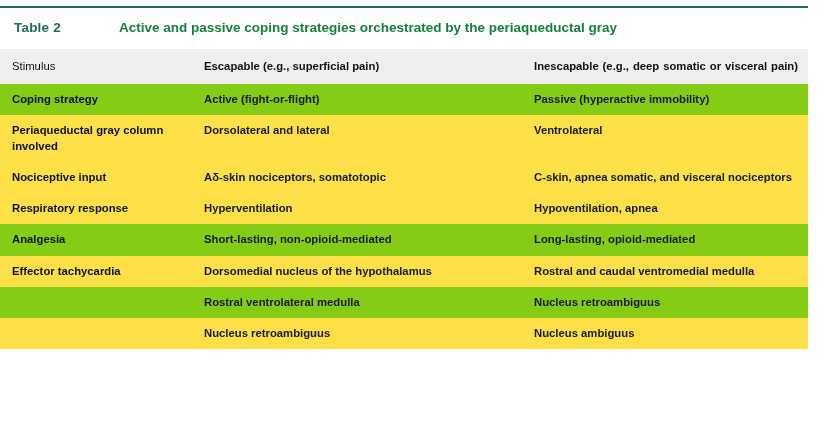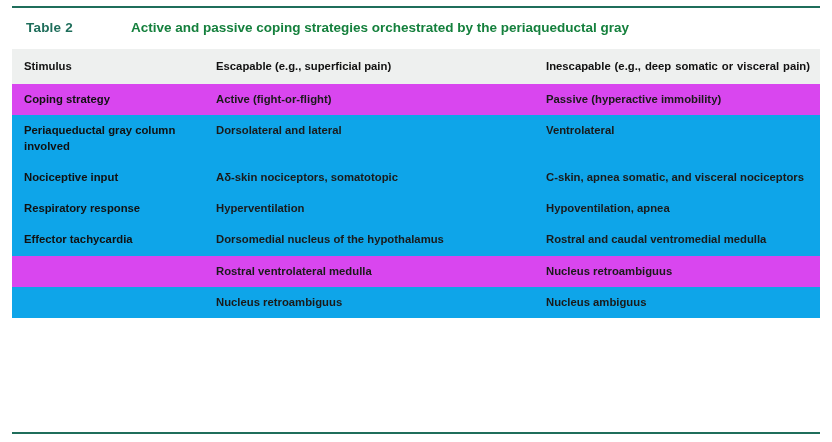--- a/index.html
+++ b/index.html
@@ -14,24 +14,24 @@
   .table-wrap {
     width: 832px;
     height: 442px;
     box-sizing: border-box;
     background: #ffffff;
     position: relative;
     overflow: hidden;
   }
   .table-card {
     position: absolute;
-    left: 12px;
+    left: 0;
     top: 6px;
     width: 808px;
-    height: 428px;
+    height: 316px;
     box-sizing: border-box;
     border-top: 2px solid #1f6e5b;
     border-bottom: 2px solid #1f6e5b;
     background: #ffffff;
   }
   .caption {
     display: flex;
     align-items: baseline;
     padding: 12px 14px 12px 14px;
     box-sizing: border-box;
@@ -60,22 +60,22 @@
   col.c2 { width: 286px; }
 
   td, th {
     vertical-align: top;
     text-align: left;
     font-size: 11.3px;
     line-height: 1.35;
     padding: 8px 10px 8px 12px;
     box-sizing: border-box;
   }
-  tr.shade td { background: #0ea5e9; }
-  tr.plain td { background: #d946ef; }
+  tr.shade td { background: #fde047; }
+  tr.plain td { background: #84cc16; }
 
   .hdr td {
     font-weight: bold;
     color: #111111;
     background: #eef0ef;
     padding-top: 10px;
     padding-bottom: 10px;
   }
   .hdr td.justify {
     text-align: justify;
@@ -83,21 +83,21 @@
   }
   td.rowhead {
     font-weight: bold;
     color: #111111;
   }
   td.body {
     color: #1a1a1a;
     font-weight: bold;
   }
   .hdr td.first {
-    font-weight: bold;
+    font-weight: normal;
   }
 </style>
 </head>
 <body>
 
 <div class="table-wrap">
   <div class="table-card">
 
     <div class="caption">
       <span class="caption-label">Table 2</span>
@@ -136,20 +136,25 @@
           <td class="body">C-skin, apnea somatic, and visceral nociceptors</td>
         </tr>
 
 
         <tr class="shade">
           <td class="rowhead">Respiratory response</td>
           <td class="body">Hyperventilation</td>
           <td class="body">Hypoventilation, apnea</td>
         </tr>
 
+        <tr class="plain">
+          <td class="rowhead">Analgesia</td>
+          <td class="body">Short-lasting, non-opioid-mediated</td>
+          <td class="body">Long-lasting, opioid-mediated</td>
+        </tr>
 
         <tr class="shade">
           <td class="rowhead">Effector tachycardia</td>
           <td class="body">Dorsomedial nucleus of the hypothalamus</td>
           <td class="body">Rostral and caudal ventromedial medulla</td>
         </tr>
 
         <tr class="plain">
           <td class="rowhead"></td>
           <td class="body">Rostral ventrolateral medulla</td>

